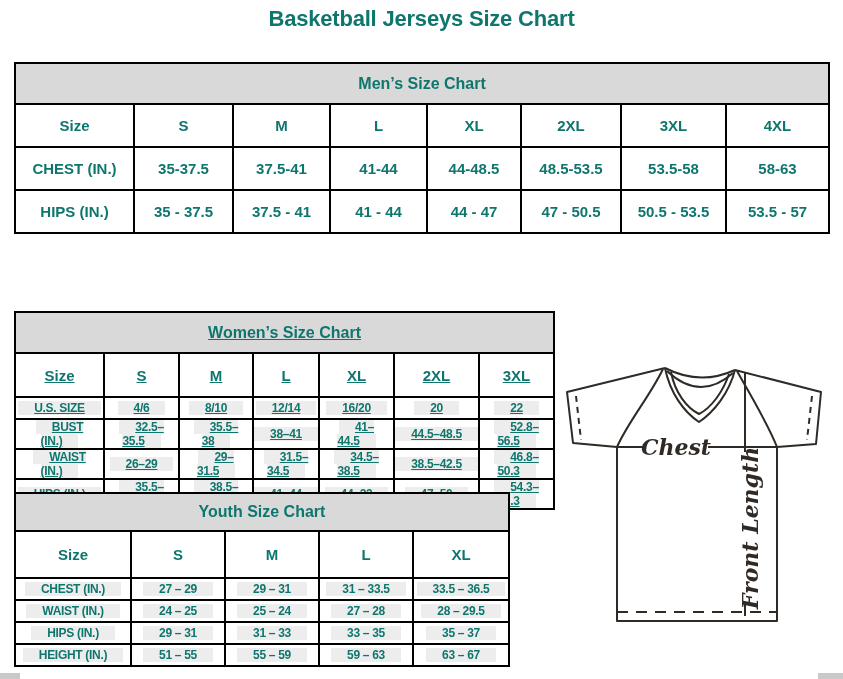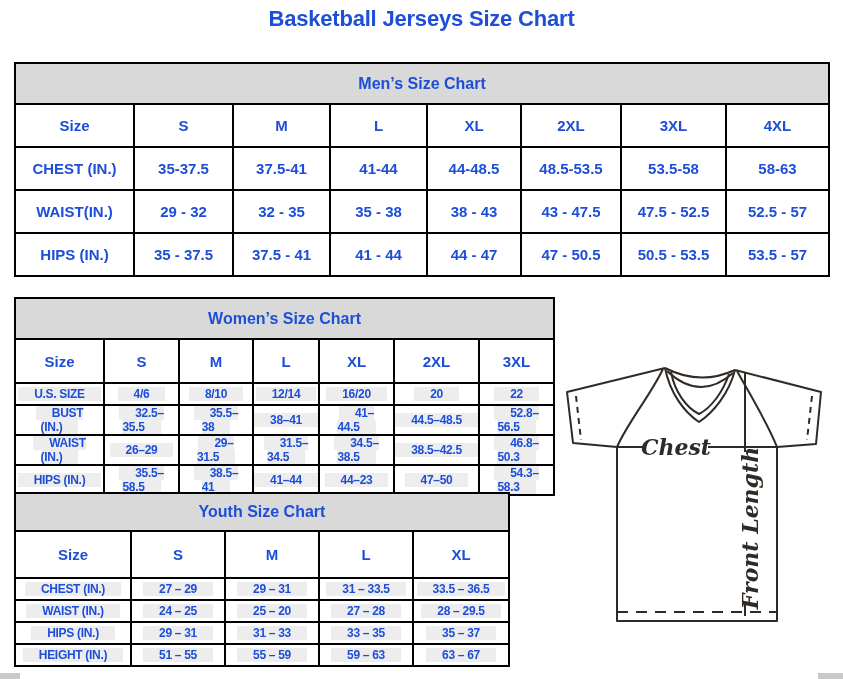--- a/index.html
+++ b/index.html
@@ -1,30 +1,30 @@
 <!DOCTYPE html>
 <html><head>
 <meta charset="utf-8">
 <style>
   html,body{margin:0;padding:0;background:#fff;}
   #page{position:relative;width:843px;height:679px;background:#fff;overflow:hidden;
-        font-family:"Liberation Sans",sans-serif;color:#1d4ed8;}
+        font-family:"Liberation Sans",sans-serif;color:#0f766e;}
   .page-title{position:absolute;top:6px;left:0;width:100%;text-align:center;
               font-size:22px;font-weight:bold;letter-spacing:-0.2px;}
   table{border-collapse:collapse;position:absolute;table-layout:fixed;background:#fff;}
   td{border:2px solid #000;text-align:center;vertical-align:middle;
      font-weight:bold;padding:0;overflow:hidden;}
   .band td{background:#d9d9d9;font-size:16px;}
   
   #mens-table{left:14px;top:62px;width:814px;}
   #mens-table .band td{height:39px;}
   #mens-table .hdr td{height:41px;font-size:15px;}
   #mens-table .data td{height:41px;font-size:15px;}
   
-  #womens-table{left:14px;top:297px;width:539px;}
+  #womens-table{left:14px;top:311px;width:539px;text-decoration:underline;}
   #womens-table .band td{height:39px;}
   #womens-table .hdr td{height:42px;font-size:15px;}
   #womens-table .sm td{height:20px;font-size:12px;letter-spacing:-0.3px;}
   
   #youth-table{left:14px;top:492px;width:494px;}
   #youth-table .band td{height:36px;}
   #youth-table .hdr td{height:45px;font-size:15px;}
   #youth-table .sm td{height:20px;font-size:12px;letter-spacing:-0.3px;}
   .hl{background:#ededed;padding:0 16px;}
   
@@ -73,30 +73,20 @@
       <td>CHEST (IN.)</td>
       <td>35-37.5</td>
       <td>37.5-41</td>
       <td>41-44</td>
       <td>44-48.5</td>
       <td>48.5-53.5</td>
       <td>53.5-58</td>
       <td>58-63</td>
     </tr>
     <tr class="data">
-      <td>WAIST(IN.)</td>
-      <td>29 - 32</td>
-      <td>32 - 35</td>
-      <td>35 - 38</td>
-      <td>38 - 43</td>
-      <td>43 - 47.5</td>
-      <td>47.5 - 52.5</td>
-      <td>52.5 - 57</td>
-    </tr>
-    <tr class="data">
       <td>HIPS (IN.)</td>
       <td>35 - 37.5</td>
       <td>37.5 - 41</td>
       <td>41 - 44</td>
       <td>44 - 47</td>
       <td>47 - 50.5</td>
       <td>50.5 - 53.5</td>
       <td>53.5 - 57</td>
     </tr>
   </tbody>
@@ -186,21 +176,21 @@
     <tr class="sm">
       <td><span class="hl">CHEST (IN.)</span></td>
       <td><span class="hl">27 – 29</span></td>
       <td><span class="hl">29 – 31</span></td>
       <td><span class="hl">31 – 33.5</span></td>
       <td><span class="hl">33.5 – 36.5</span></td>
     </tr>
     <tr class="sm">
       <td><span class="hl">WAIST (IN.)</span></td>
       <td><span class="hl">24 – 25</span></td>
-      <td><span class="hl">25 – 20</span></td>
+      <td><span class="hl">25 – 24</span></td>
       <td><span class="hl">27 – 28</span></td>
       <td><span class="hl">28 – 29.5</span></td>
     </tr>
     <tr class="sm">
       <td><span class="hl">HIPS (IN.)</span></td>
       <td><span class="hl">29 – 31</span></td>
       <td><span class="hl">31 – 33</span></td>
       <td><span class="hl">33 – 35</span></td>
       <td><span class="hl">35 – 37</span></td>
     </tr>

